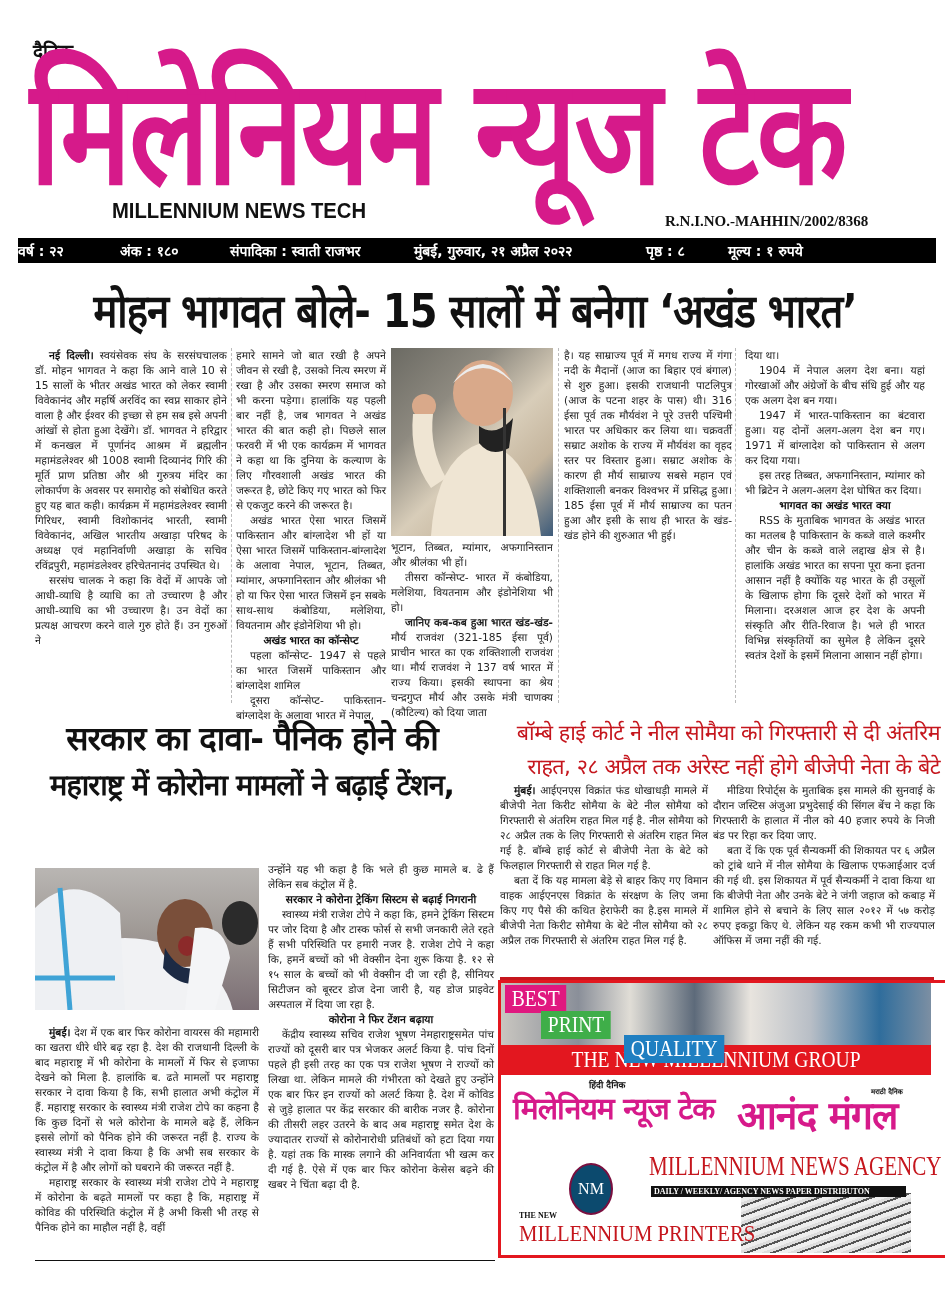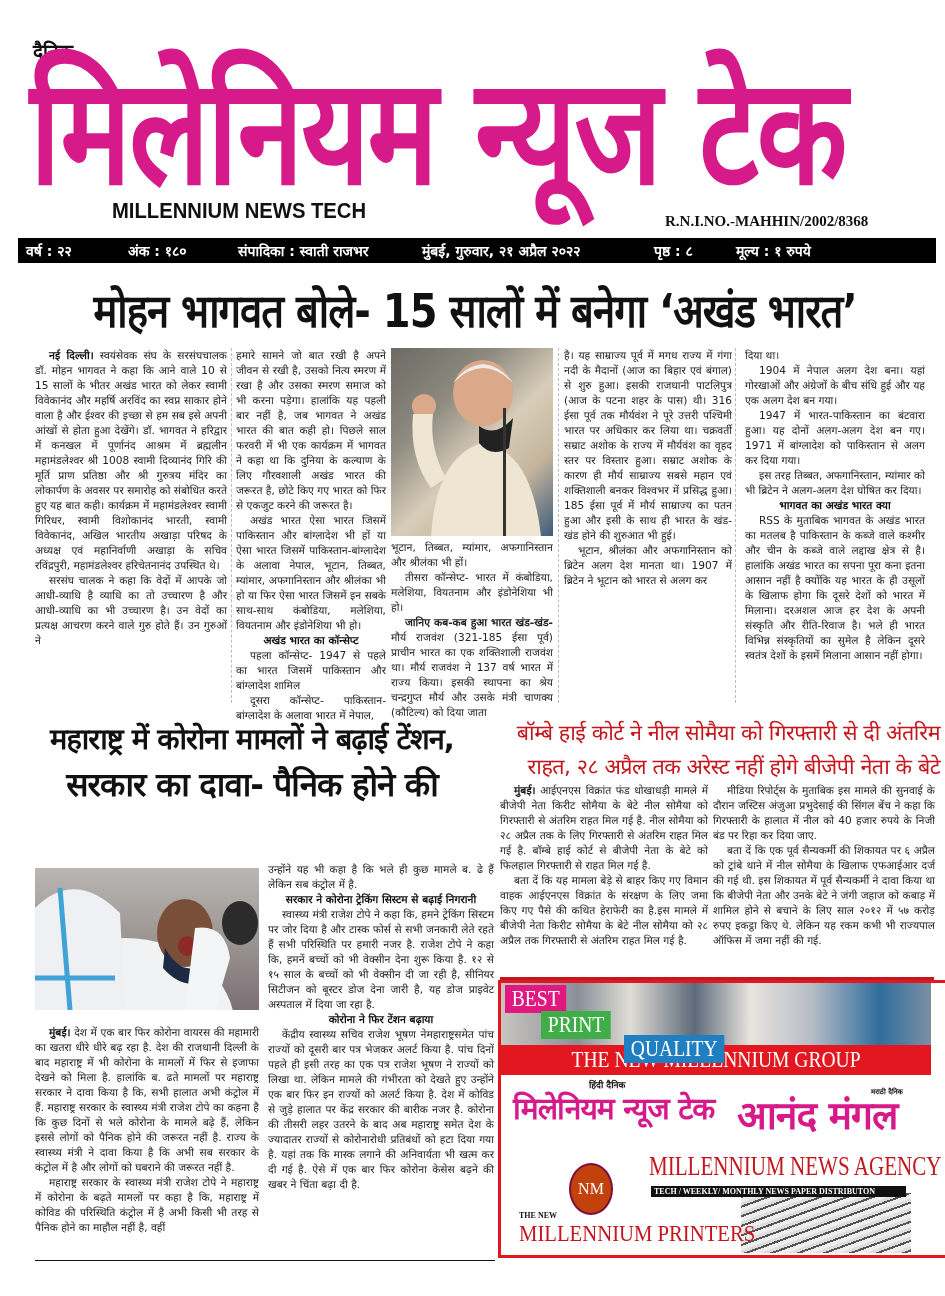--- a/index.html
+++ b/index.html
@@ -3,42 +3,42 @@
 <meta charset="utf-8">
 <style>
 *{box-sizing:border-box;margin:0;padding:0}
 html,body{width:945px;height:1296px;background:#fff;overflow:hidden}
 body{font-family:"DejaVu Sans","Liberation Sans",sans-serif;color:#111;position:relative}
 .masthead{position:absolute;left:0;top:0;width:945px;height:235px}
 .dainik{position:absolute;left:33px;top:38px;font-size:19px;font-weight:bold;color:#111}
 .brand{position:absolute;left:30px;top:58px;font-size:118px;font-weight:bold;color:#d61a8a;letter-spacing:-2px;line-height:1;transform:scaleY(1.25);transform-origin:top left;white-space:nowrap}
 .brand-en{position:absolute;left:112px;top:198px;font-family:"Liberation Sans",sans-serif;font-size:22px;font-weight:bold;color:#111;transform:scaleX(.92);transform-origin:left}
 .rni{position:absolute;left:665px;top:213px;font-family:"Liberation Serif",serif;font-size:15px;font-weight:bold;color:#111}
-.infobar{position:absolute;left:18px;top:238px;width:918px;height:25px;background:#000;color:#fff;display:flex;align-items:center;font-size:14px;font-weight:bold;padding-left:8px}
+.infobar{position:absolute;left:18px;top:238px;width:918px;height:25px;background:#000;color:#fff;display:flex;align-items:center;font-size:14px;font-weight:bold;}
 .infobar span{margin-right:0}
 .headline1{position:absolute;left:20px;top:278px;width:910px;text-align:center;font-size:40px;font-weight:bold;color:#111;letter-spacing:-1px;white-space:nowrap;transform:scaleY(1.15);transform-origin:top}
 .col{position:absolute;font-size:10.6px;line-height:15px;text-align:justify;color:#222;font-family:"DejaVu Sans",sans-serif}
 .col p{text-indent:14px}
 .col b.sub{display:block;text-align:center;font-weight:bold;text-indent:0;color:#111}
 .dateline{font-weight:bold;color:#111}
 .vsep{position:absolute;width:0;border-left:1px dashed #bbb}
 .photo{position:absolute;overflow:hidden}
 .headline2{position:absolute;left:22px;top:716px;width:460px;text-align:center;font-size:33px;font-weight:bold;line-height:46px;color:#111;letter-spacing:-1px}
 .headline3{position:absolute;left:500px;top:716px;width:440px;text-align:right;font-size:21.5px;line-height:34px;color:#c5161d;letter-spacing:-.5px}
 .redrule{position:absolute;height:3px;background:#c5161d}
 .blackrule{position:absolute;height:1px;background:#111}
 .ad{position:absolute;left:498px;top:980px;width:456px;height:278px;border:3px solid #e3171f;background:#fff;overflow:hidden}
 .ad-photo{position:absolute;left:0;top:0;width:430px;height:62px;background:linear-gradient(90deg,#c9c6c0 0%,#8a8f99 18%,#e0ddd6 30%,#5d6a7a 45%,#e8e4de 58%,#b8bec6 72%,#2f6d9c 88%,#7c8fa3 100%)}
 .tag{position:absolute;color:#fff;font-family:"Liberation Serif",serif;font-size:23px;padding:0 8px;line-height:28px;transform:scaleX(.85);transform-origin:left}
 .ad-group{position:absolute;left:0;top:62px;width:430px;height:30px;background:#e3171f;color:#fff;text-align:center;font-family:"Liberation Serif",serif;font-size:23px;line-height:30px;transform-origin:center}
 .ad-sub{position:absolute;font-size:9px;font-weight:bold;color:#111}
 .ad-brand{position:absolute;font-weight:bold;color:#d61a8a;font-size:30px;letter-spacing:-1px;white-space:nowrap}
 .ad-agency{position:absolute;left:148px;top:168px;color:#c5161d;font-family:"Liberation Serif",serif;font-size:27px;transform:scaleX(.78);transform-origin:left;white-space:nowrap}
 .ad-dist{position:absolute;left:150px;top:203px;width:255px;background:#111;color:#fff;font-family:"Liberation Serif",serif;font-size:8px;font-weight:bold;padding:1px 3px;white-space:nowrap}
-.ad-logo{position:absolute;left:68px;top:180px;width:44px;height:52px;border-radius:50%;background:#c2410c;border:2px solid #7a0f3f;color:#fff;display:flex;align-items:center;justify-content:center;font-family:"Liberation Serif",serif;font-size:16px}
+.ad-logo{position:absolute;left:68px;top:180px;width:44px;height:52px;border-radius:50%;background:#0c4a6e;border:2px solid #7a0f3f;color:#fff;display:flex;align-items:center;justify-content:center;font-family:"Liberation Serif",serif;font-size:16px}
 .ad-papers{position:absolute;left:240px;top:210px;width:170px;height:60px;background:repeating-linear-gradient(160deg,#ddd 0 3px,#555 3px 5px,#eee 5px 9px)}
 .ad-thenew{position:absolute;left:18px;top:228px;font-family:"Liberation Serif",serif;font-size:8px;font-weight:bold;color:#111}
 .ad-printers{position:absolute;left:18px;top:238px;font-family:"Liberation Serif",serif;font-size:23px;color:#c5161d;white-space:nowrap;transform:scaleX(.9);transform-origin:left}
 </style>
 </head>
 <body>
 
 <header class="masthead">
   <div class="dainik">दैनिक</div>
   <div class="brand">मिलेनियम न्यूज टेक</div>
@@ -84,36 +84,35 @@
 </div>
 <div class="col" style="left:391px;top:540px;width:162px">
   <p style="text-indent:0">भूटान, तिब्बत, म्यांमार, अफगानिस्तान और श्रीलंका भी हों।</p>
   <p>तीसरा कॉन्सेप्ट- भारत में कंबोडिया, मलेशिया, वियतनाम और इंडोनेशिया भी हो।</p>
   <p><b>जानिए कब-कब हुआ भारत खंड-खंड-</b> <span>मौर्य राजवंश (321-185 ईसा पूर्व) प्राचीन भारत का एक शक्तिशाली राजवंश था। मौर्य राजवंश ने 137 वर्ष भारत में राज्य किया। इसकी स्थापना का श्रेय चन्द्रगुप्त मौर्य और उसके मंत्री चाणक्य (कौटिल्य) को दिया जाता</span></p>
 </div>
 <div class="vsep" style="left:558px;top:348px;height:355px"></div>
 
 <div class="col" style="left:564px;top:348px;width:168px">
   <p style="text-indent:0">है। यह साम्राज्य पूर्व में मगध राज्य में गंगा नदी के मैदानों (आज का बिहार एवं बंगाल) से शुरु हुआ। इसकी राजधानी पाटलिपुत्र (आज के पटना शहर के पास) थी। 316 ईसा पूर्व तक मौर्यवंश ने पूरे उत्तरी पश्चिमी भारत पर अधिकार कर लिया था। चक्रवर्ती सम्राट अशोक के राज्य में मौर्यवंश का वृहद स्तर पर विस्तार हुआ। सम्राट अशोक के कारण ही मौर्य साम्राज्य सबसे महान एवं शक्तिशाली बनकर विश्वभर में प्रसिद्ध हुआ। 185 ईसा पूर्व में मौर्य साम्राज्य का पतन हुआ और इसी के साथ ही भारत के खंड-खंड होने की शुरुआत भी हुई।</p>
-  <p>भूटान, श्रीलंका और अफगानिस्तान को ब्रिटेन अलग देश मानता था। 1907 में ब्रिटेन ने भूटान को भारत से अलग कर</p>
 </div>
 <div class="vsep" style="left:735px;top:348px;height:355px"></div>
 
 <div class="col" style="left:745px;top:348px;width:180px">
   <p style="text-indent:0">दिया था।</p>
   <p>1904 में नेपाल अलग देश बना। यहां गोरखाओं और अंग्रेजों के बीच संधि हुई और यह एक अलग देश बन गया।</p>
   <p>1947 में भारत-पाकिस्तान का बंटवारा हुआ। यह दोनों अलग-अलग देश बन गए। 1971 में बांग्लादेश को पाकिस्तान से अलग कर दिया गया।</p>
   <p>इस तरह तिब्बत, अफगानिस्तान, म्यांमार को भी ब्रिटेन ने अलग-अलग देश घोषित कर दिया।</p>
   <b class="sub">भागवत का अखंड भारत क्या</b>
   <p>RSS के मुताबिक भागवत के अखंड भारत का मतलब है पाकिस्तान के कब्जे वाले कश्मीर और चीन के कब्जे वाले लद्दाख क्षेत्र से है। हालांकि अखंड भारत का सपना पूरा कना इतना आसान नहीं है क्योंकि यह भारत के ही उसूलों के खिलाफ होगा कि दूसरे देशों को भारत में मिलाना। दरअशल आज हर देश के अपनी संस्कृति और रीति-रिवाज है। भले ही भारत विभिन्न संस्कृतियों का सुमेल है लेकिन दूसरे स्वतंत्र देशों के इसमें मिलाना आसान नहीं होगा।</p>
 </div>
 
 <div class="headline2">
+  <div>सरकार का दावा- पैनिक होने की</div>
   <div style="font-size:29px">महाराष्ट्र में कोरोना मामलों ने बढ़ाई टेंशन,</div>
-  <div>सरकार का दावा- पैनिक होने की</div>
 </div>
 
 <div class="photo" style="left:35px;top:868px;width:224px;height:142px;background:linear-gradient(180deg,#b9b6b3 0%,#9f9995 45%,#7c6f75 100%)" title="covid-swab-test">
   <svg width="224" height="142" viewBox="0 0 224 142">
     <ellipse cx="90" cy="160" rx="110" ry="90" fill="#f1f2f4"></ellipse>
     <path d="M0 40 Q40 0 85 45 L90 142 L0 142Z" fill="#eef0f3"></path>
     <path d="M25 20 L35 142" stroke="#3fa3d6" stroke-width="5"></path>
     <path d="M0 110 L80 110" stroke="#3fa3d6" stroke-width="5"></path>
     <ellipse cx="150" cy="65" rx="28" ry="34" fill="#7a4f3a"></ellipse>
     <ellipse cx="152" cy="78" rx="9" ry="10" fill="#8c2a2a"></ellipse>
@@ -154,17 +153,17 @@
   <div class="tag" style="left:4px;top:2px;background:#e0187f">BEST</div>
   <div class="tag" style="left:40px;top:28px;background:#3fae49">PRINT</div>
   <div class="tag" style="left:123px;top:52px;background:#1f7fc1;z-index:2">QUALITY</div>
   <div class="ad-group"><span style="display:inline-block;transform:scaleX(.85)">THE NEW MILLENNIUM GROUP</span></div>
   <div class="ad-sub" style="left:88px;top:95px">हिंदी दैनिक</div>
   <div class="ad-brand" style="left:12px;top:104px">मिलेनियम न्यूज टेक</div>
   <div class="ad-sub" style="left:370px;top:104px;font-size:7px">मराठी दैनिक</div>
   <div class="ad-brand" style="left:236px;top:104px;font-size:39px">आनंद मंगल</div>
   <div class="ad-papers"></div>
   <div class="ad-agency">MILLENNIUM NEWS AGENCY</div>
-  <div class="ad-dist">TECH / WEEKLY/ MONTHLY NEWS PAPER DISTRIBUTON</div>
+  <div class="ad-dist">DAILY / WEEKLY/ AGENCY NEWS PAPER DISTRIBUTON</div>
   <div class="ad-logo">NM</div>
   <div class="ad-thenew">THE NEW</div>
   <div class="ad-printers">MILLENNIUM PRINTERS</div>
 </div>
 
 </body></html>

